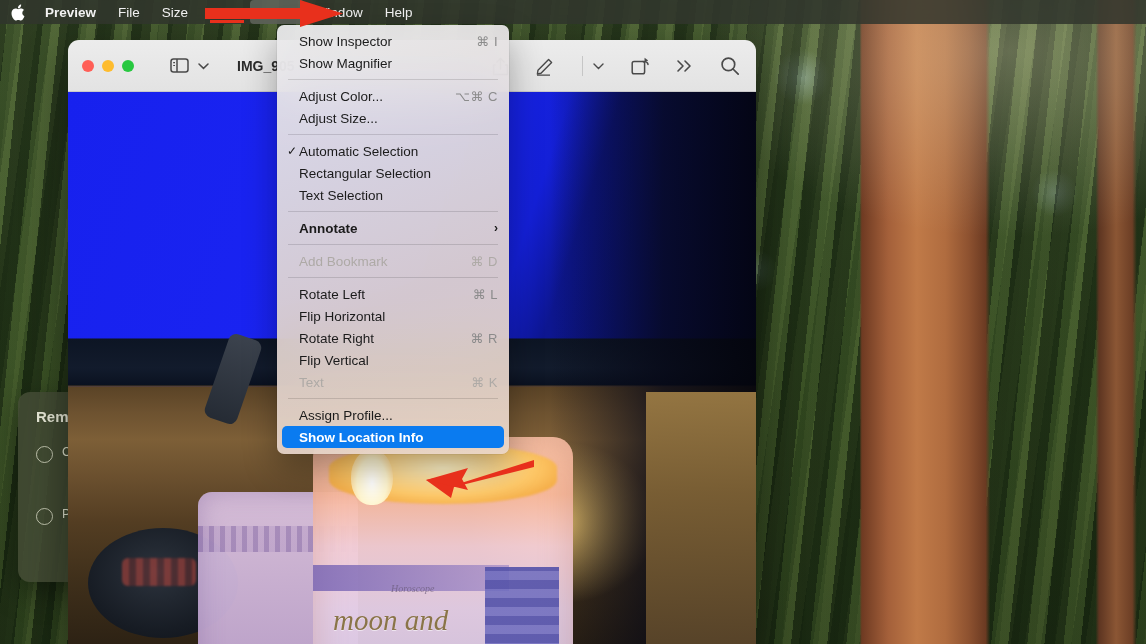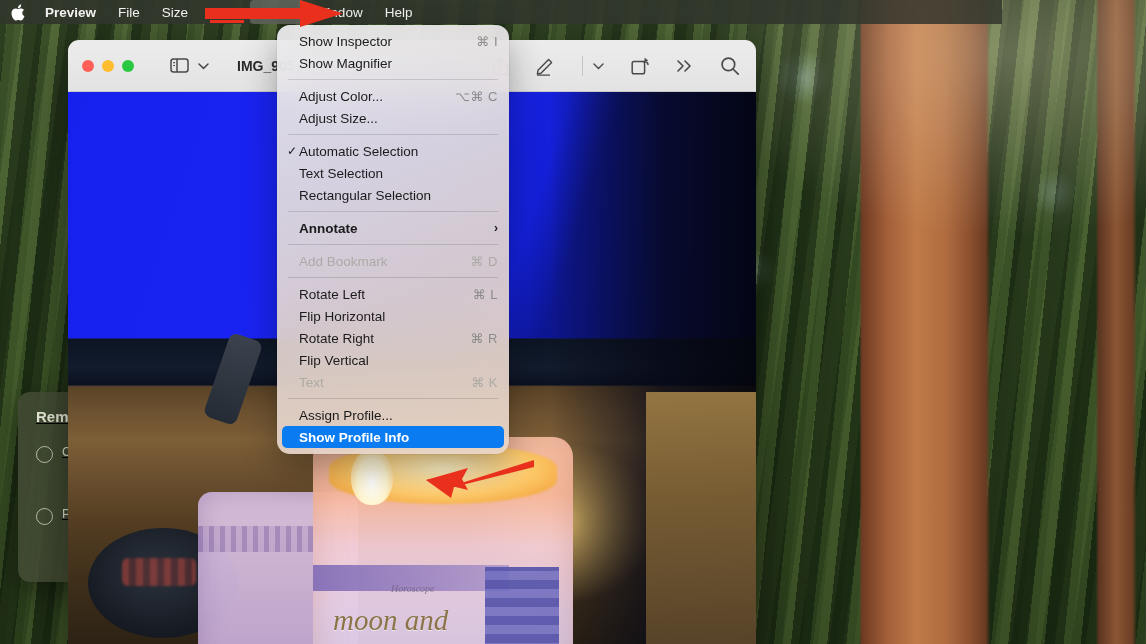--- a/index.html
+++ b/index.html
@@ -39,21 +39,21 @@
       radial-gradient(circle 40px at 70% 12%, rgba(186,214,236,.55), rgba(186,214,236,0) 70%),
       radial-gradient(circle 34px at 92% 30%, rgba(186,214,236,.42), rgba(186,214,236,0) 70%),
       radial-gradient(circle 30px at 66% 42%, rgba(186,214,236,.35), rgba(186,214,236,0) 70%),
       radial-gradient(circle 26px at 12% 18%, rgba(186,214,236,.30), rgba(186,214,236,0) 70%),
       
       linear-gradient(180deg, #4a5c34 0%, #3c5029 28%, #32461f 58%, #2b3c1a 82%, #243316 100%);
   }
 
   
   .menubar {
-    position: absolute; top: 0; left: 0; width: 1002px; height: 24px;
+    position: absolute; top: 0; left: 0; width: 1146px; height: 24px;
     background: rgba(48,52,44,.84);
     backdrop-filter: blur(18px);
     display: flex; align-items: center;
     z-index: 60;
   }
   .mb-apple {
     width: 34px; display: flex; align-items: center; justify-content: center;
     color: #fff; height: 24px;
   }
   .mb-item {
@@ -63,21 +63,21 @@
   .mb-item.bold { font-weight: bold; }
   .mb-item.active { background: rgba(255,255,255,.20); border-radius: 4px; }
 
   
   .bg-dialog {
     position: absolute; left: 18px; top: 392px; width: 88px; height: 190px;
     background: rgba(68,76,54,.88);
     border-radius: 12px 0 0 12px;
     box-shadow: 0 10px 30px rgba(0,0,0,.40);
     padding: 16px 0 0 18px;
-    z-index: 5; overflow: hidden; text-decoration: underline;
+    z-index: 5; overflow: hidden;
   }
   .bg-dialog .bd-title {
     font-size: 15px; font-weight: bold; color: #e9ead9; white-space: nowrap;
   }
   .bd-row { display: flex; align-items: flex-start; gap: 9px; margin-top: 20px; }
   .bd-radio {
     width: 17px; height: 17px; border-radius: 50%;
     border: 1.6px solid rgba(225,228,205,.80); flex: none; margin-top: 1px;
   }
   .bd-label { font-size: 12.5px; color: #dfe2cd; line-height: 1.25; white-space: nowrap; }
@@ -222,21 +222,21 @@
   
   .remote {
     position: absolute; left: 148px; top: 243px; width: 34px; height: 88px;
     border-radius: 8px; transform: rotate(19deg);
     background: linear-gradient(180deg,#3c434e,#252b34);
   }
 
   
   .menu {
     position: absolute; left: 277px; top: 25px; width: 232px;
-    border-radius: 13px;
+    border-radius: 7px;
     background: linear-gradient(160deg, rgba(236,236,238,.93) 0%, rgba(228,222,222,.93) 35%,
                 rgba(226,212,206,.93) 62%, rgba(234,214,200,.93) 100%);
     backdrop-filter: blur(26px);
     box-shadow: 0 14px 34px rgba(0,0,0,.30), 0 0 0 .5px rgba(0,0,0,.10);
     padding: 5px 0 6px 0;
     z-index: 70;
   }
   .mi {
     height: 22px; display: flex; align-items: center;
     padding: 0 11px 0 10px; font-size: 13.5px; color: #1b1b1b;
@@ -393,25 +393,25 @@
         <span class="chk"></span>
         <span class="lbl">Adjust Size...</span>
       </div>
       <div class="sep"></div>
       <div class="mi">
         <span class="chk">✓</span>
         <span class="lbl">Automatic Selection</span>
       </div>
       <div class="mi">
         <span class="chk"></span>
+        <span class="lbl">Rectangular Selection</span>
+      </div>
+      <div class="mi">
+        <span class="chk"></span>
         <span class="lbl">Text Selection</span>
-      </div>
-      <div class="mi">
-        <span class="chk"></span>
-        <span class="lbl">Rectangular Selection</span>
       </div>
       <div class="sep"></div>
       <div class="mi bold">
         <span class="chk"></span>
         <span class="lbl">Annotate</span>
         <span class="arrow">›</span>
       </div>
       <div class="sep"></div>
       <div class="mi disabled">
         <span class="chk"></span>
@@ -442,21 +442,21 @@
         <span class="lbl">Text</span>
         <span class="key">⌘ K</span>
       </div>
       <div class="sep"></div>
       <div class="mi">
         <span class="chk"></span>
         <span class="lbl">Assign Profile...</span>
       </div>
       <div class="mi sel">
         <span class="chk"></span>
-        <span class="lbl">Show Profile Info</span>
+        <span class="lbl">Show Location Info</span>
       </div>
     </div>
 
   <div class="menubar">
     <div class="mb-apple">
       <svg width="15" height="17" viewBox="0 0 15 17" fill="currentColor">
         <path d="M12.3 9.1c0-2 1.6-2.9 1.7-3-0.9-1.4-2.4-1.6-2.9-1.6-1.2-0.1-2.4 0.7-3 0.7-0.6 0-1.6-0.7-2.6-0.7C4.2 4.5 2.9 5.3 2.2 6.6c-1.4 2.4-0.4 6 1 8 0.7 1 1.5 2.1 2.5 2 1 0 1.4-0.6 2.6-0.6 1.2 0 1.5 0.6 2.6 0.6 1.1 0 1.8-1 2.4-2 0.8-1.1 1.1-2.2 1.1-2.3C14.8 12.3 12.3 11.3 12.3 9.1z"></path>
         <path d="M10.4 3.2c0.5-0.7 0.9-1.6 0.8-2.6-0.8 0-1.8 0.5-2.4 1.2-0.5 0.6-1 1.6-0.8 2.5C8.9 4.4 9.9 3.9 10.4 3.2z"></path>
       </svg>
     </div>

